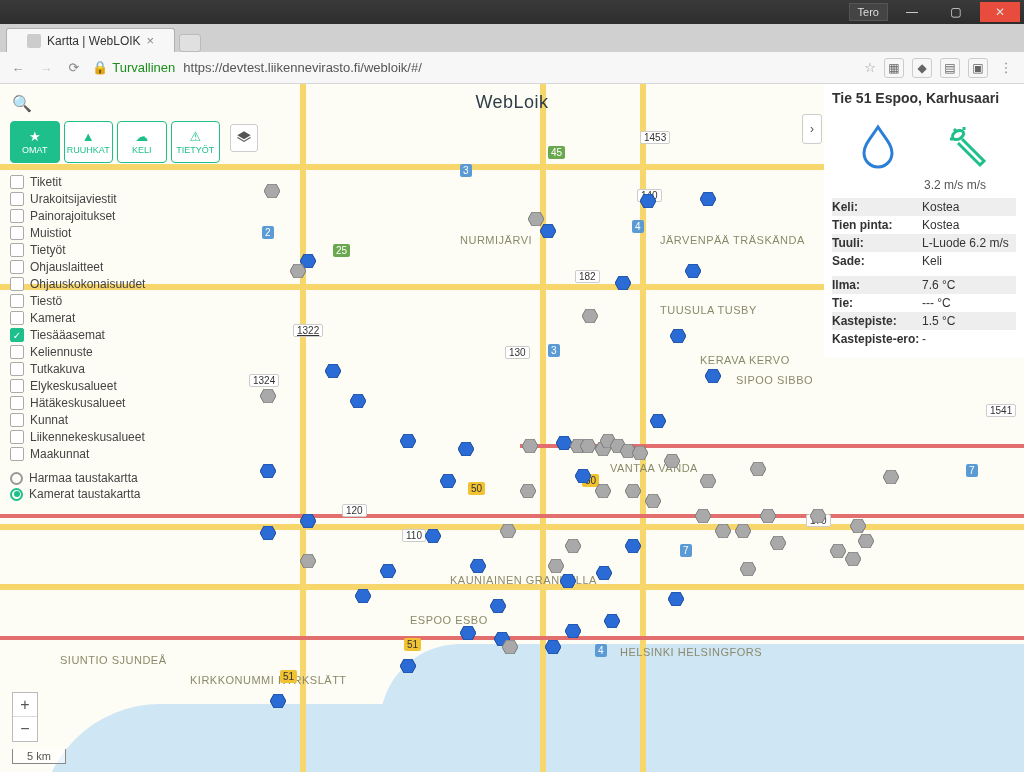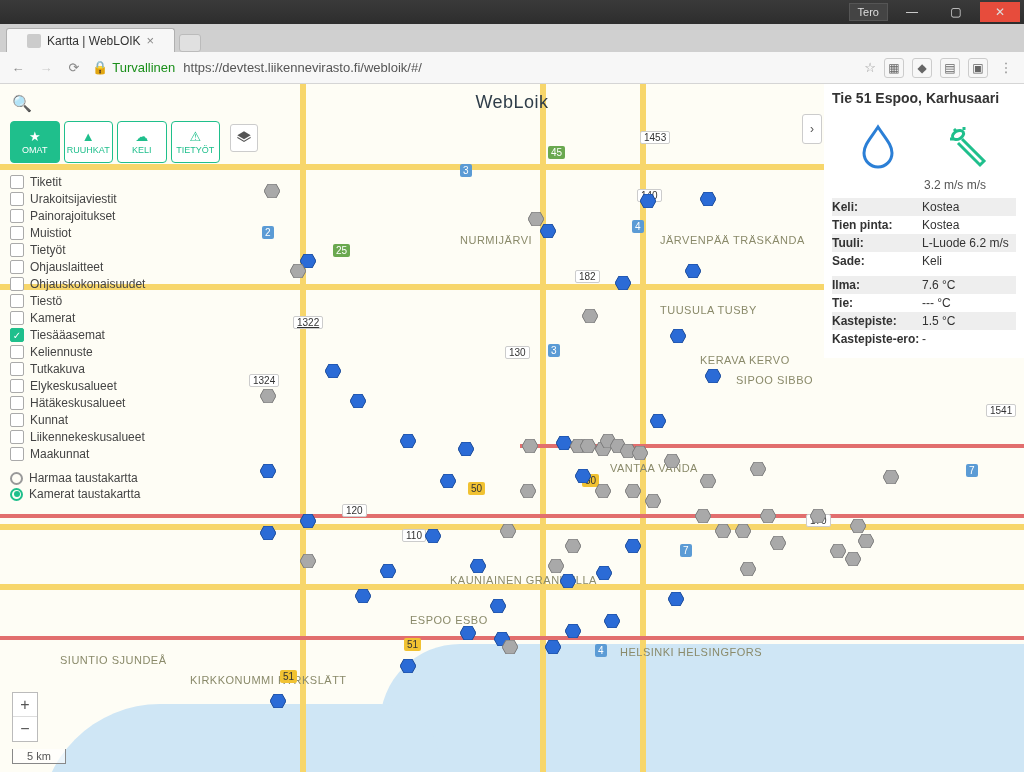--- a/index.html
+++ b/index.html
@@ -179,21 +179,21 @@
         <div class="badge-yellow" style="left: 404px; top: 554px;">51</div>
         <div class="badge-yellow" style="left: 280px; top: 586px;">51</div>
         <div class="badge-white" style="left: 505px; top: 262px;">130</div>
         <div class="badge-white" style="left: 342px; top: 420px;">120</div>
         <div class="badge-white" style="left: 402px; top: 445px;">110</div>
         <div class="badge-white" style="left: 637px; top: 105px;">140</div>
         <div class="badge-white" style="left: 575px; top: 186px;">182</div>
         <div class="badge-white" style="left: 806px; top: 430px;">170</div>
         <div class="badge-white" style="left: 986px; top: 320px;">1541</div>
         <div class="badge-white" style="left: 640px; top: 47px;">1453</div>
-        <div class="badge-white" style="left: 293px; top: 232px; text-decoration: underline;">1322</div>
+        <div class="badge-white" style="left: 293px; top: 240px; text-decoration: underline;">1322</div>
         <div class="badge-white" style="left: 249px; top: 290px;">1324</div>
       </div>
     <div id="hex-container">
         <div class="hex" style="left: 264px; top: 100px;">
           <svg width="16" height="14" viewBox="0 0 16 14">
             <polygon points="4,0 12,0 16,7 12,14 4,14 0,7" fill="#a9a9a9" stroke="#7a7a7a" stroke-width="1"></polygon>
           </svg>
         </div>
         <div class="hex" style="left: 300px; top: 170px;">
           <svg width="16" height="14" viewBox="0 0 16 14">

